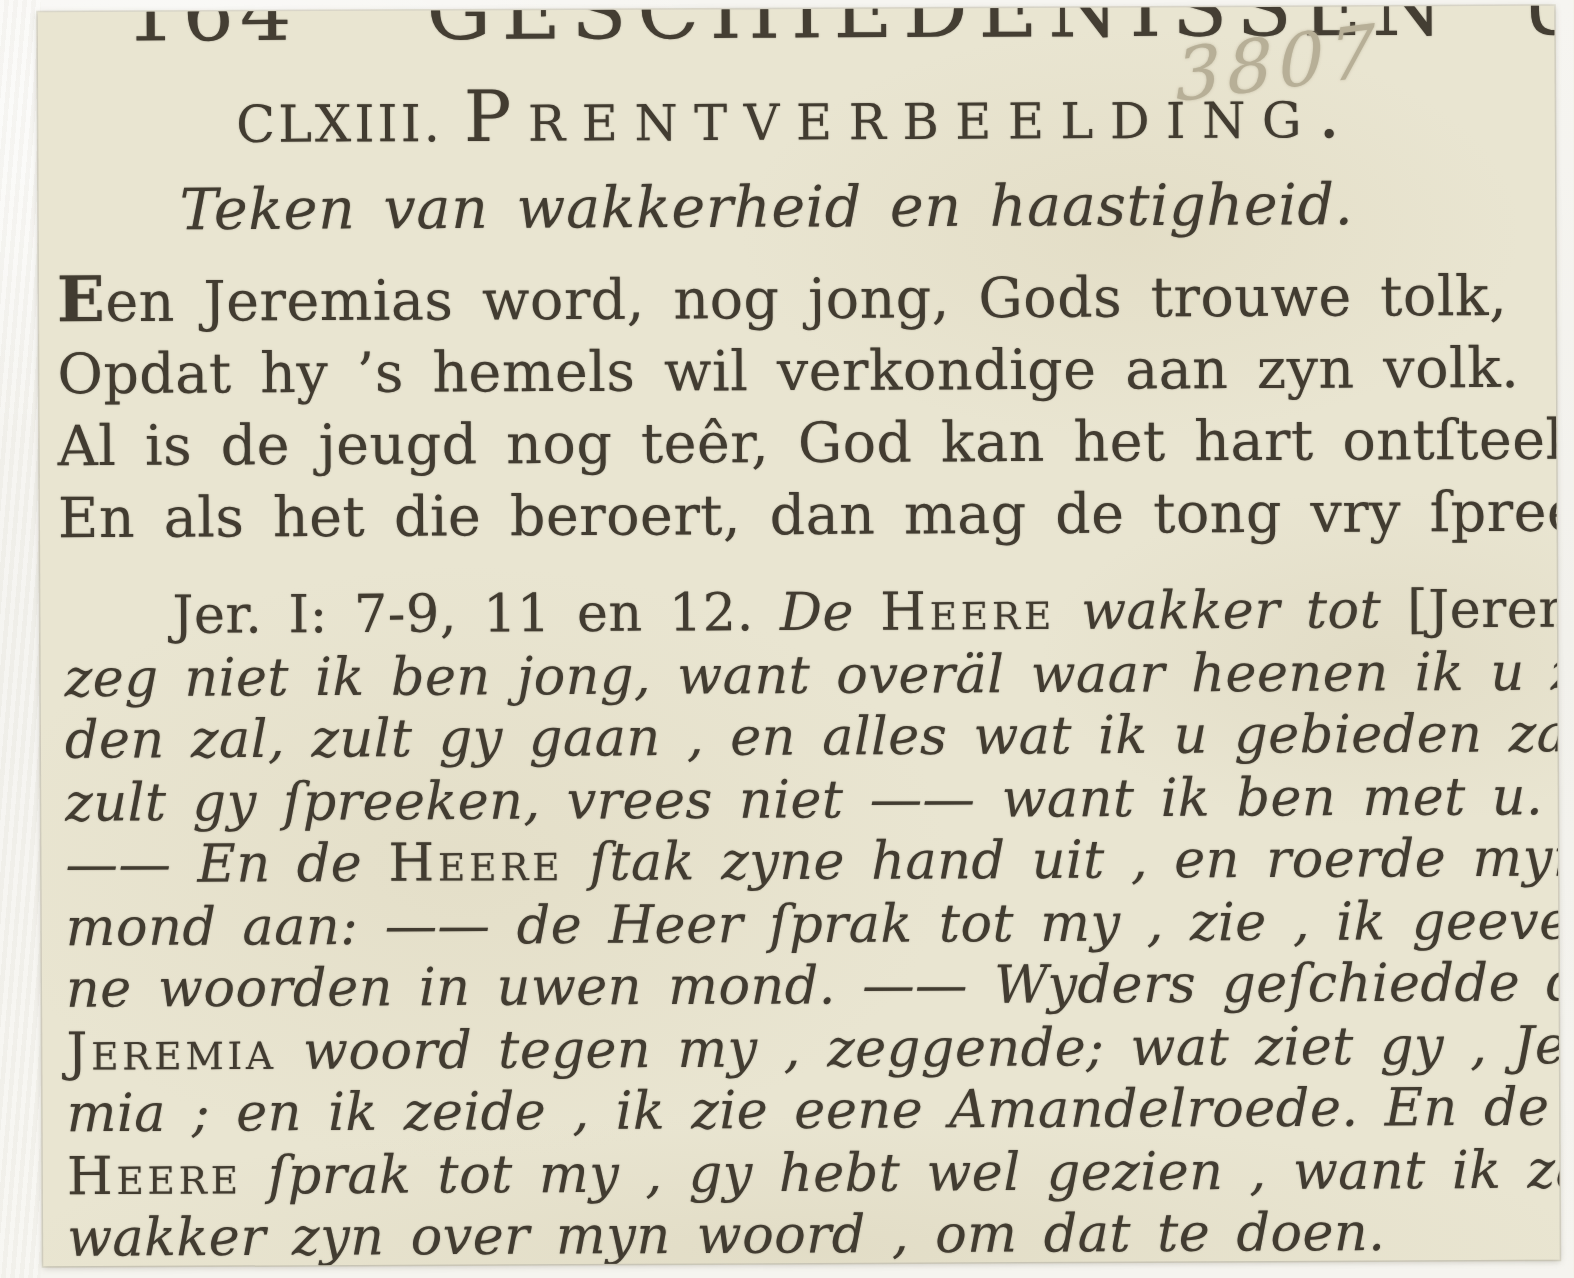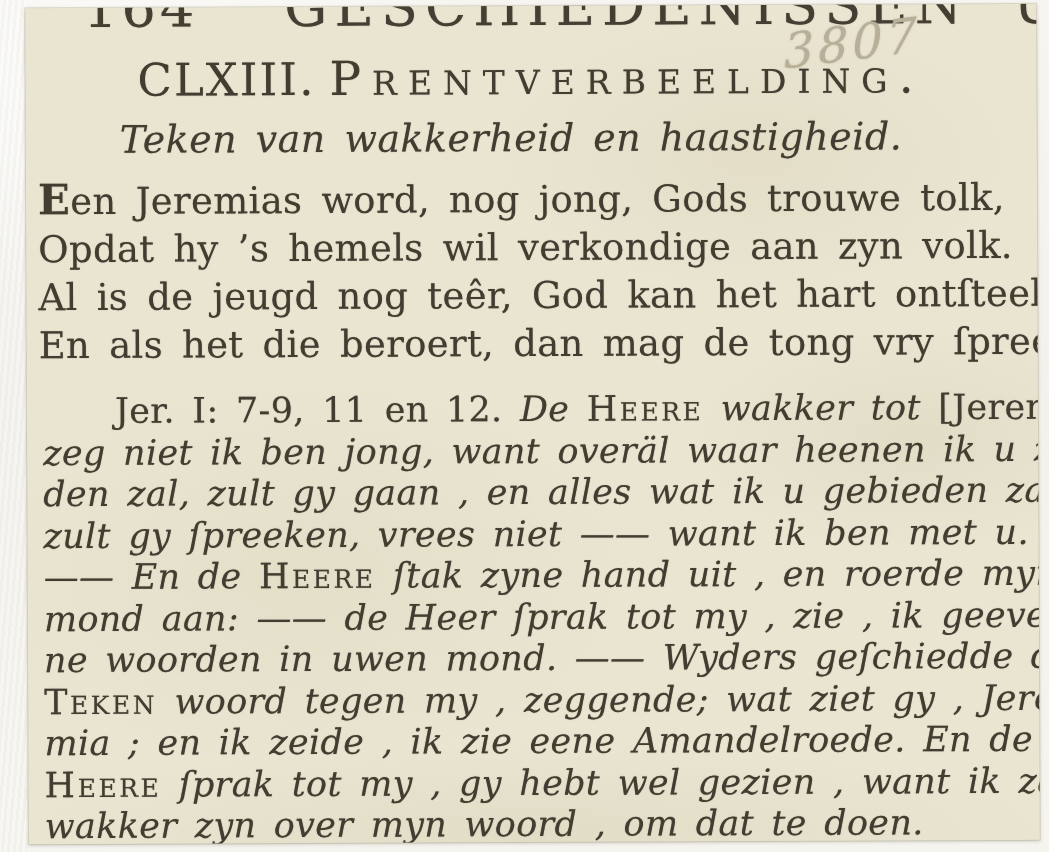--- a/index.html
+++ b/index.html
@@ -47,21 +47,21 @@
     font-size:48px;font-style:italic;
     color:#b7af97;letter-spacing:4px;
     transform:rotate(-7deg) skewX(-6deg);
     text-shadow:0 0 2px rgba(183,175,151,.7);
   }
 
   .heading{
     position:absolute;top:44px;left:0;width:100%;
     text-align:center;white-space:nowrap;
   }
-  .heading .numeral{font-size:45px;letter-spacing:2px;}
+  .heading .numeral{font-size:34px;letter-spacing:2px;}
   .heading .ptitle{
     font-size:47px;font-variant:small-caps;
     letter-spacing:11px;margin-left:14px;
   }
 
   .subtitle{
     position:absolute;top:110px;left:0;width:96%;
     text-align:center;
     font-size:38px;font-style:italic;
     word-spacing:6px;letter-spacing:.5px;
@@ -122,20 +122,20 @@
       </div>
 
     <div class="scripture">
         <div class="rich-line"><span class="seg-r">Jer. I: 7-9, 11 en 12. </span><span class="seg-i">De </span><span class="seg-sc">Heere</span><span class="seg-i"> wakker tot </span><span class="seg-r">[Jeremia]</span></div>
         <div class="rich-line"><span class="seg-i">zeg niet ik ben jong, want overäl waar heenen ik u zen-</span></div>
         <div class="rich-line"><span class="seg-i">den zal, zult gy gaan , en alles wat ik u gebieden zal</span></div>
         <div class="rich-line"><span class="seg-i">zult gy ſpreeken, vrees niet —— want ik ben met u.</span></div>
         <div class="rich-line"><span class="seg-i">—— En de </span><span class="seg-sc">Heere</span><span class="seg-i"> ſtak zyne hand uit , en roerde myn</span></div>
         <div class="rich-line"><span class="seg-i">mond aan: —— de Heer ſprak tot my , zie , ik geeve my-</span></div>
         <div class="rich-line"><span class="seg-i">ne woorden in uwen mond. —— Wyders geſchiedde des</span></div>
-        <div class="rich-line"><span class="seg-sc">Teken</span><span class="seg-i"> woord tegen my , zeggende; wat ziet gy , Jere-</span></div>
+        <div class="rich-line"><span class="seg-sc">Jeremia</span><span class="seg-i"> woord tegen my , zeggende; wat ziet gy , Jere-</span></div>
         <div class="rich-line"><span class="seg-i">mia ; en ik zeide , ik zie eene Amandelroede. En de</span></div>
         <div class="rich-line"><span class="seg-sc">Heere</span><span class="seg-i"> ſprak tot my , gy hebt wel gezien , want ik zal</span></div>
         <div class="rich-line"><span class="seg-i">wakker zyn over myn woord , om dat te doen.</span></div>
       </div>
 
   </div>
 </div>
 
 </body></html>

